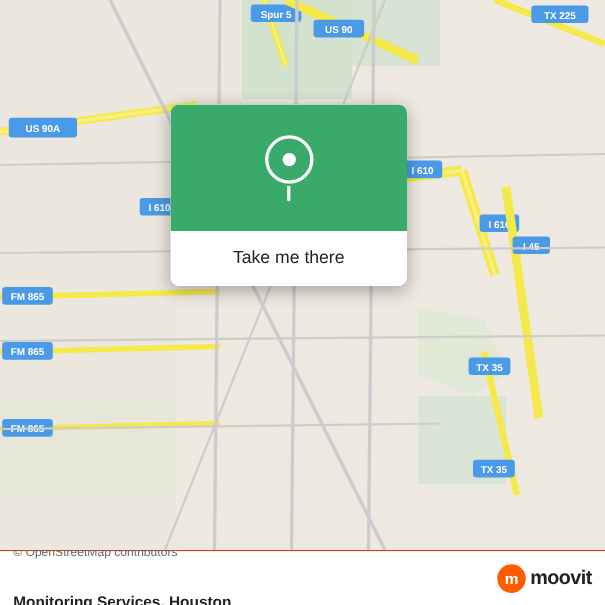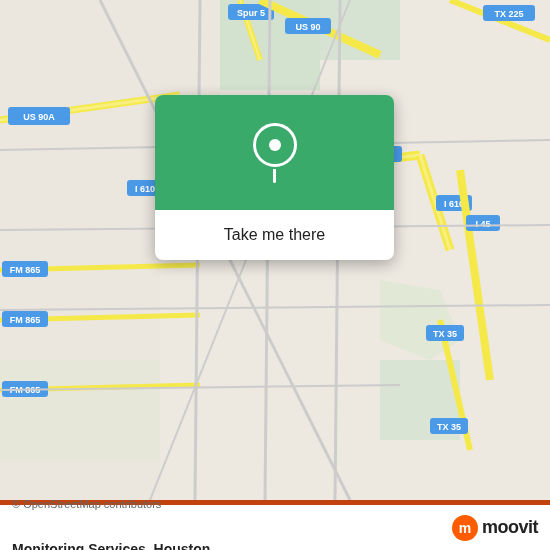--- a/index.html
+++ b/index.html
@@ -32,21 +32,21 @@
       position: absolute;
       top: 0; left: 0;
       width: 100%; height: 100%;
     }
 
     
     .popup-card {
       position: absolute;
       top: 95px;
       left: 155px;
-      width: 239px;
+      width: 215px;
       background: white;
       border-radius: 8px;
       box-shadow: 0 4px 15px rgba(0,0,0,0.3);
       overflow: hidden;
       z-index: 10;
     }
 
     .popup-green-header {
       background-color: #3aaa6b;
       height: 115px;
@@ -103,21 +103,21 @@
       cursor: pointer;
       padding: 4px 8px;
       border-radius: 4px;
     }
 
     
     .bottom-bar {
       width: 550px;
       height: 50px;
       background: white;
-      border-top: 5px solid #c2410c;
+      border-top: 1px solid #c2410c;
       display: flex;
       align-items: center;
       justify-content: space-between;
       padding: 0 12px;
     }
 
     .bottom-left {
       display: flex;
       flex-direction: column;
     }

